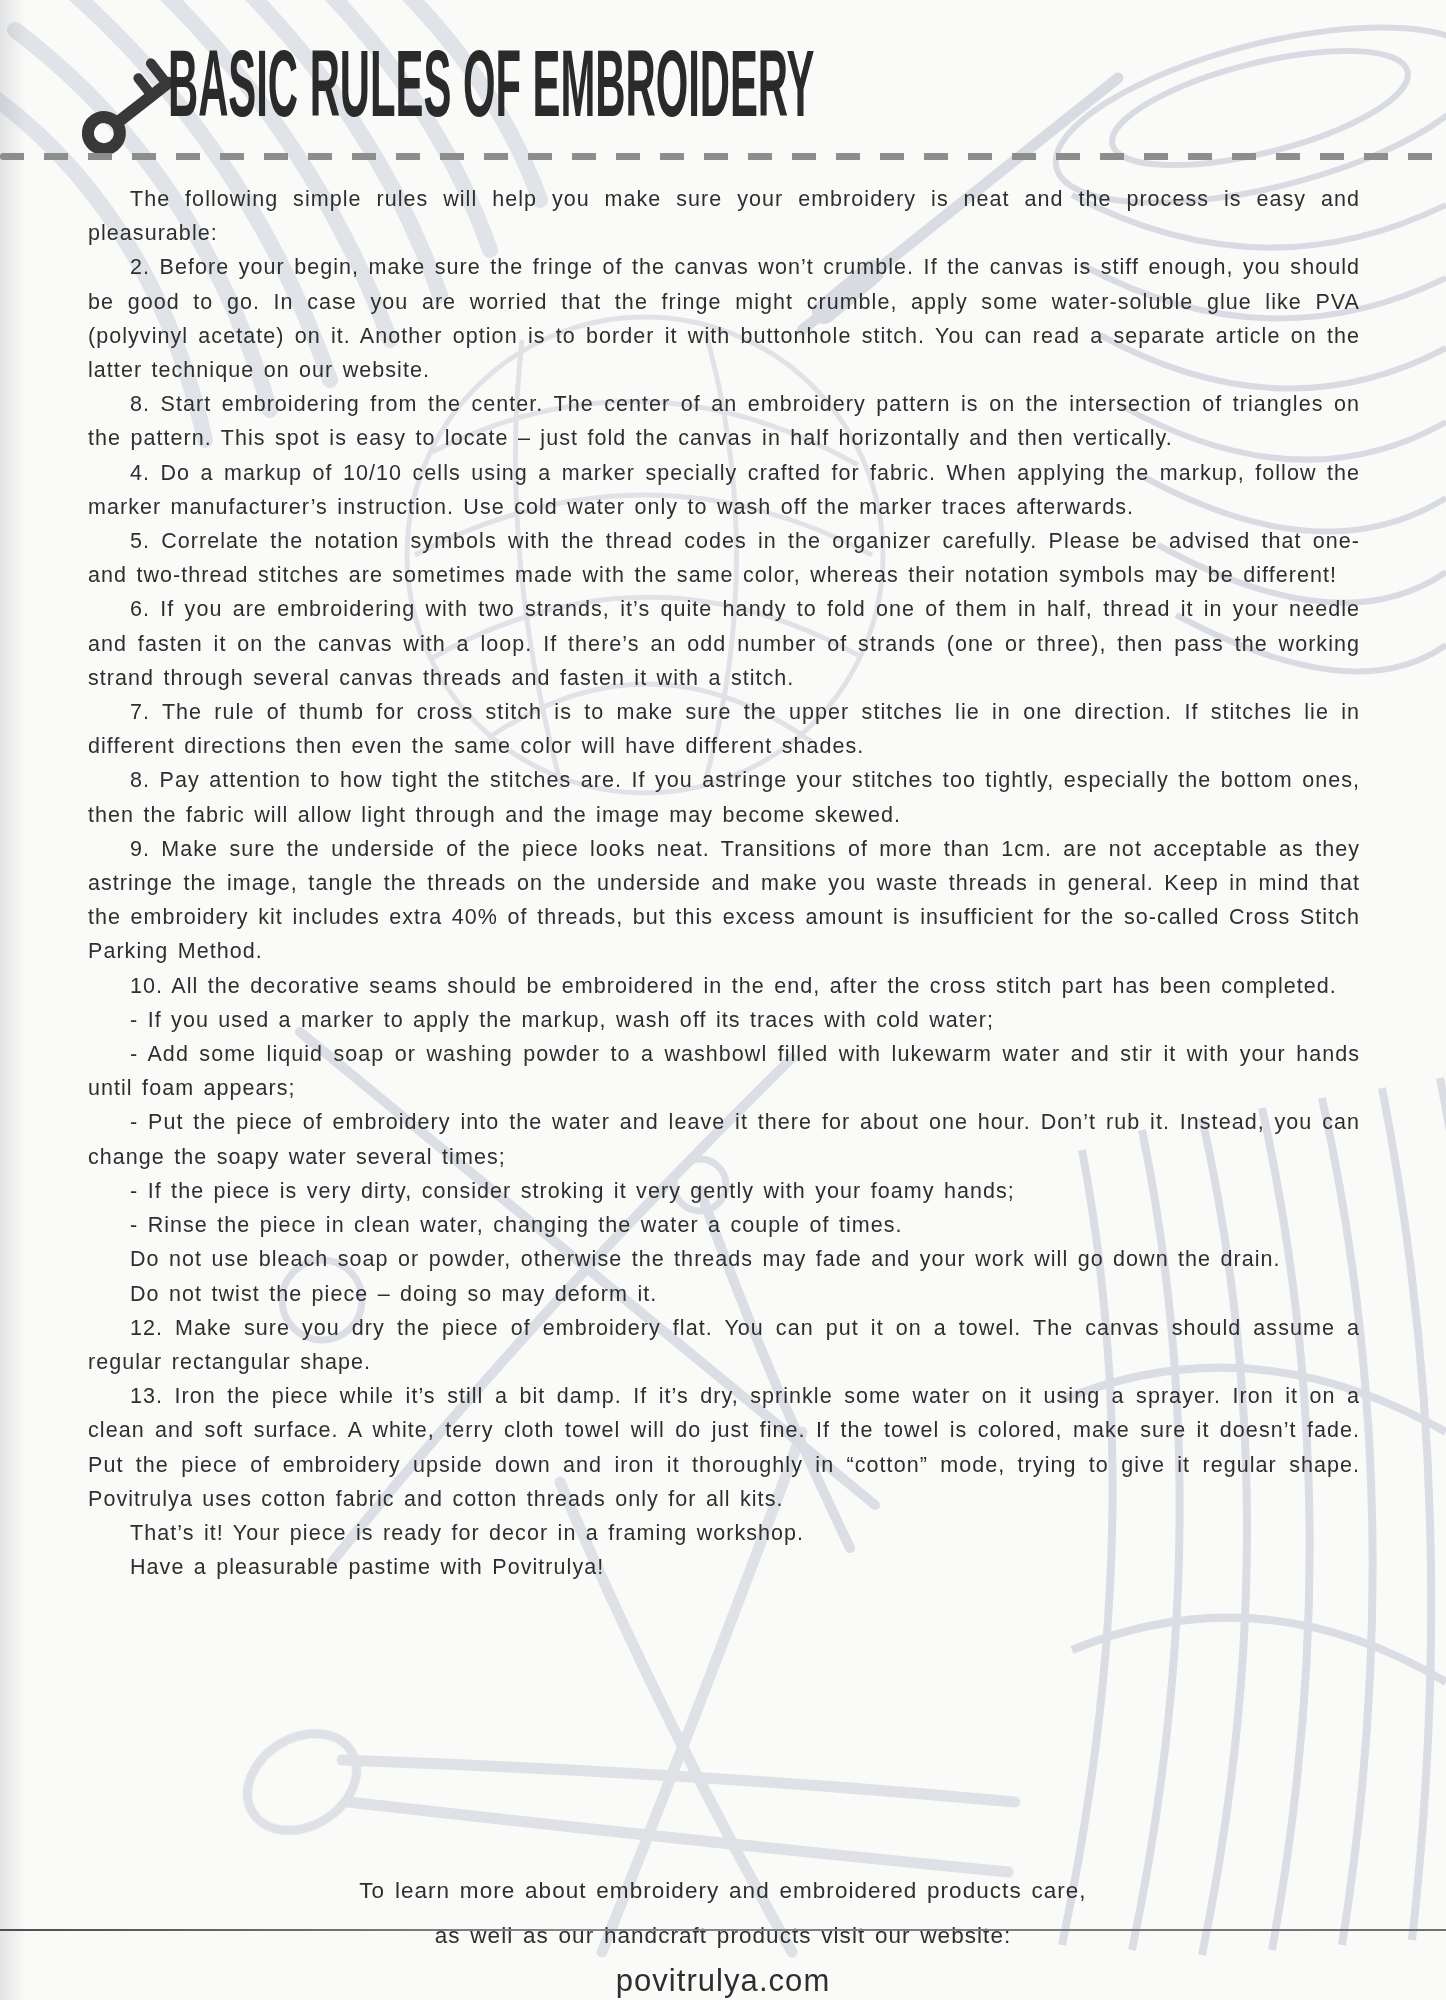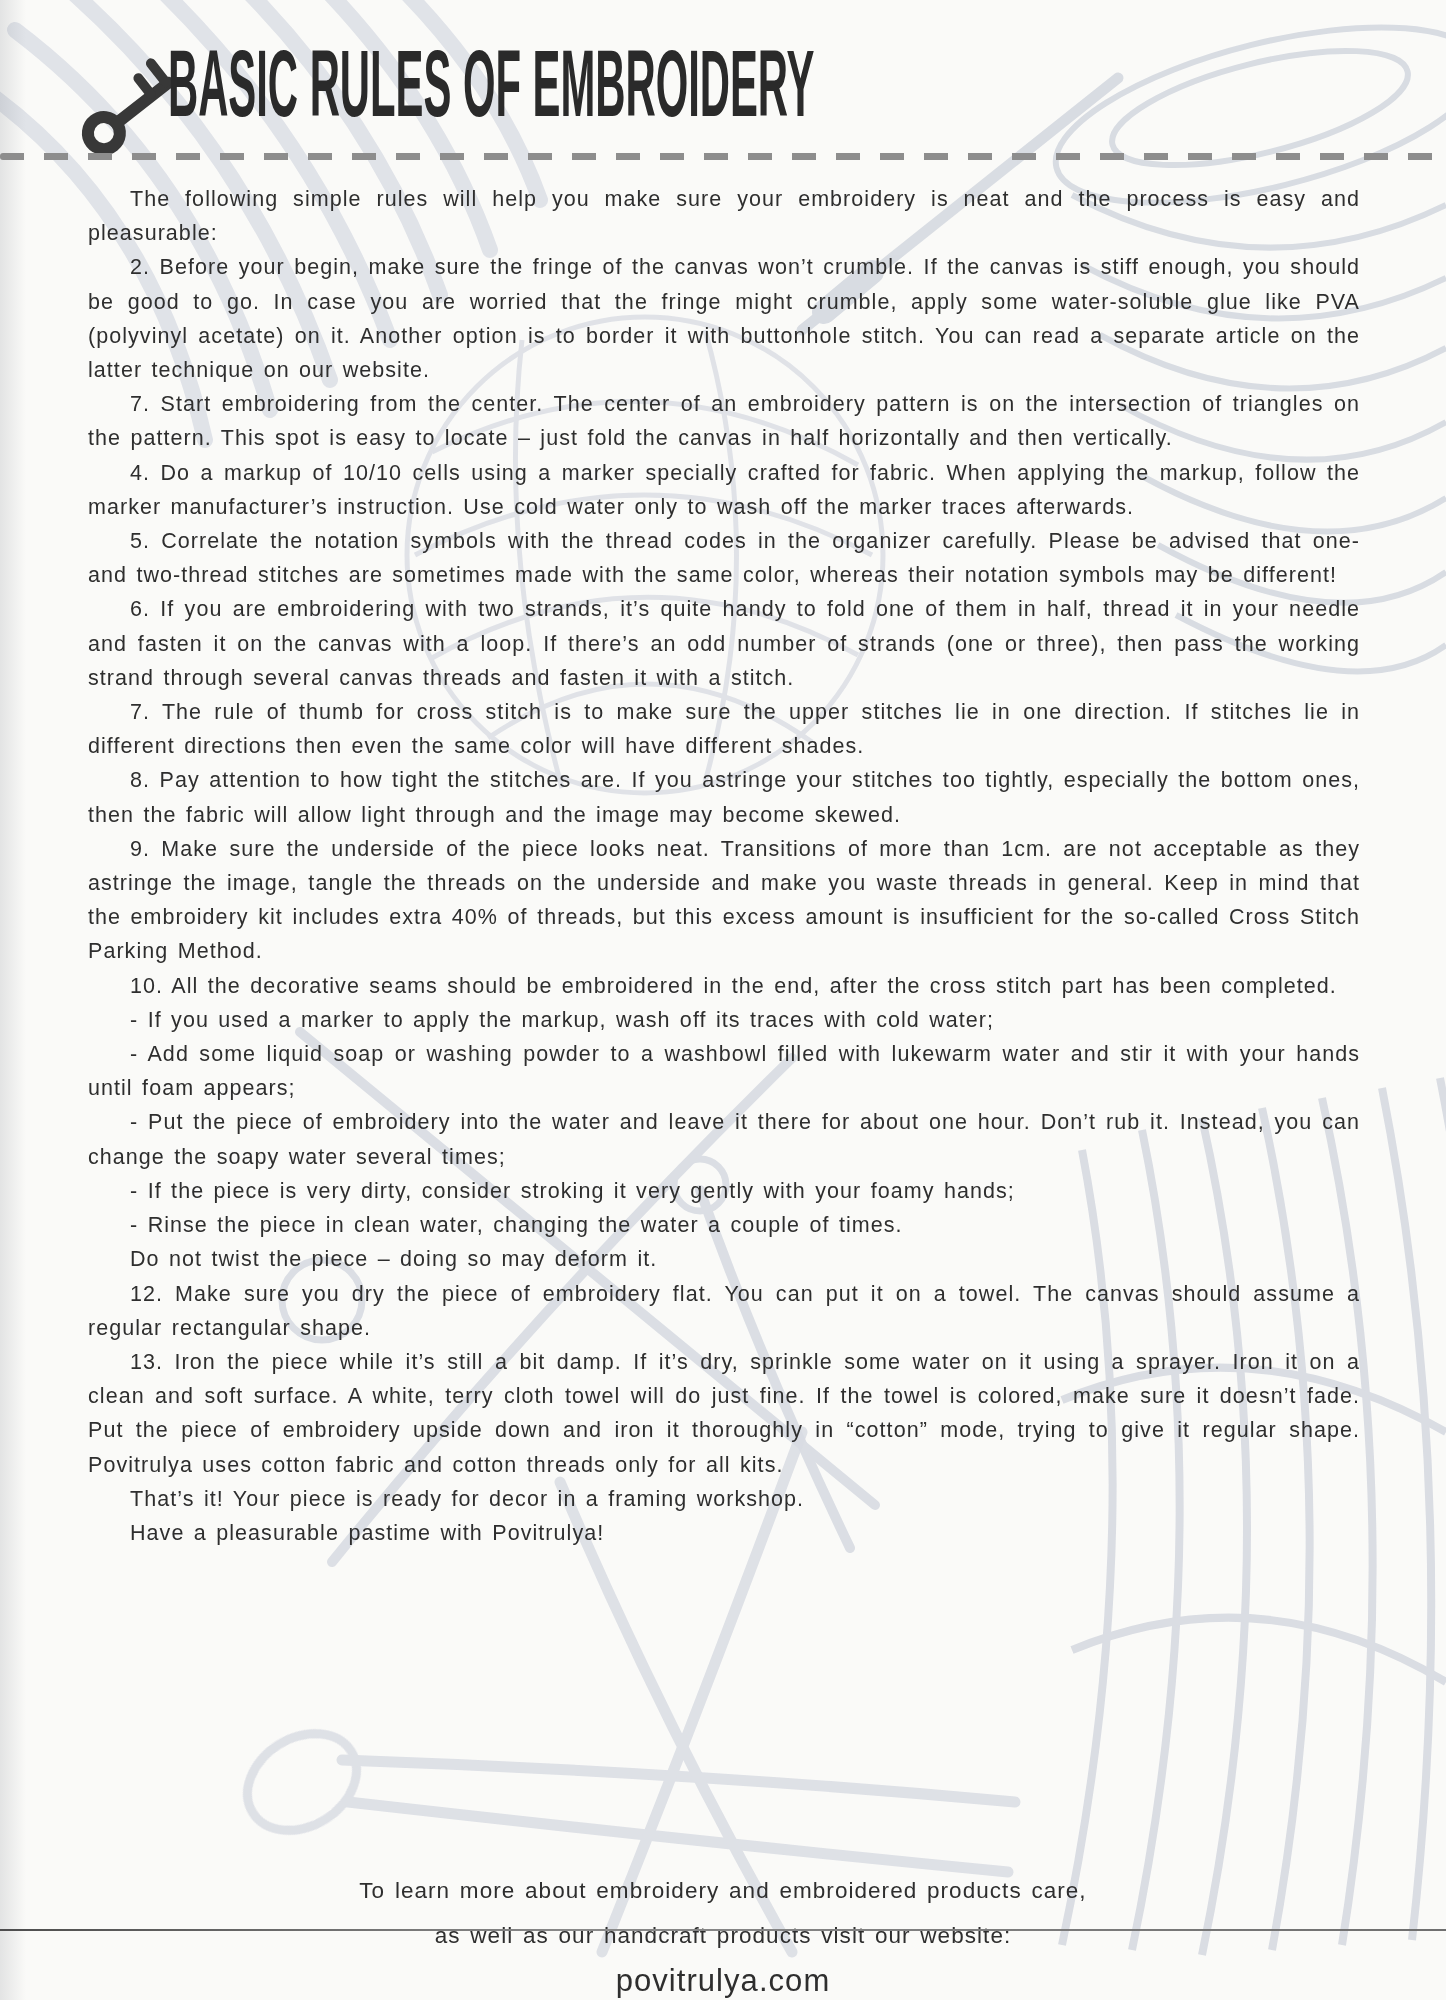--- a/index.html
+++ b/index.html
@@ -130,33 +130,34 @@
       </g>
     </svg>
     <div class="page-title">BASIC RULES OF EMBROIDERY</div>
   </div>
 
   <div class="divider"></div>
 
   <div class="content">
     <p class="para">The following simple rules will help you make sure your embroidery is neat and the process is easy and pleasurable:</p>
     <p class="para">2. Before your begin, make sure the fringe of the canvas won’t crumble. If the canvas is stiff enough, you should be good to go. In case you are worried that the fringe might crumble, apply some water-soluble glue like PVA (polyvinyl acetate) on it. Another option is to border it with buttonhole stitch. You can read a separate article on the latter technique on our website.</p>
-    <p class="para">7. Start embroidering from the center. The center of an embroidery pattern is on the intersection of triangles on the pattern. This spot is easy to locate – just fold the canvas in half horizontally and then vertically.</p>
+    <p class="para">8. Start embroidering from the center. The center of an embroidery pattern is on the intersection of triangles on the pattern. This spot is easy to locate – just fold the canvas in half horizontally and then vertically.</p>
     <p class="para">4. Do a markup of 10/10 cells using a marker specially crafted for fabric. When applying the markup, follow the marker manufacturer’s instruction. Use cold water only to wash off the marker traces afterwards.</p>
     <p class="para">5. Correlate the notation symbols with the thread codes in the organizer carefully. Please be advised that one- and two-thread stitches are sometimes made with the same color, whereas their notation symbols may be different!</p>
     <p class="para">6. If you are embroidering with two strands, it’s quite handy to fold one of them in half, thread it in your needle and fasten it on the canvas with a loop. If there’s an odd number of strands (one or three), then pass the working strand through several canvas threads and fasten it with a stitch.</p>
     <p class="para">7. The rule of thumb for cross stitch is to make sure the upper stitches lie in one direction. If stitches lie in different directions then even the same color will have different shades.</p>
     <p class="para">8. Pay attention to how tight the stitches are. If you astringe your stitches too tightly, especially the bottom ones, then the fabric will allow light through and the image may become skewed.</p>
     <p class="para">9. Make sure the underside of the piece looks neat. Transitions of more than 1cm. are not acceptable as they astringe the image, tangle the threads on the underside and make you waste threads in general. Keep in mind that the embroidery kit includes extra 40% of threads, but this excess amount is insufficient for the so-called Cross Stitch Parking Method.</p>
     <p class="para">10. All the decorative seams should be embroidered in the end, after the cross stitch part has been completed.</p>
     <p class="para">- If you used a marker to apply the markup, wash off its traces with cold water;</p>
     <p class="para">- Add some liquid soap or washing powder to a washbowl filled with lukewarm water and stir it with your hands until foam appears;</p>
     <p class="para">- Put the piece of embroidery into the water and leave it there for about one hour. Don’t rub it. Instead, you can change the soapy water several times;</p>
     <p class="para">- If the piece is very dirty, consider stroking it very gently with your foamy hands;</p>
     <p class="para">- Rinse the piece in clean water, changing the water a couple of times.</p>
+    <p class="para">Do not use bleach soap or powder, otherwise the threads may fade and your work will go down the drain.</p>
     <p class="para">Do not twist the piece – doing so may deform it.</p>
     <p class="para">12. Make sure you dry the piece of embroidery flat. You can put it on a towel. The canvas should assume a regular rectangular shape.</p>
     <p class="para">13. Iron the piece while it’s still a bit damp. If it’s dry, sprinkle some water on it using a sprayer. Iron it on a clean and soft surface. A white, terry cloth towel will do just fine. If the towel is colored, make sure it doesn’t fade. Put the piece of embroidery upside down and iron it thoroughly in “cotton” mode, trying to give it regular shape. Povitrulya uses cotton fabric and cotton threads only for all kits.</p>
     <p class="para">That’s it! Your piece is ready for decor in a framing workshop.</p>
     <p class="para">Have a pleasurable pastime with Povitrulya!</p>
   </div>
 
   <div class="footer">
     <div>To learn more about embroidery and embroidered products care,</div>
     <div>as well as our handcraft products visit our website:</div>

